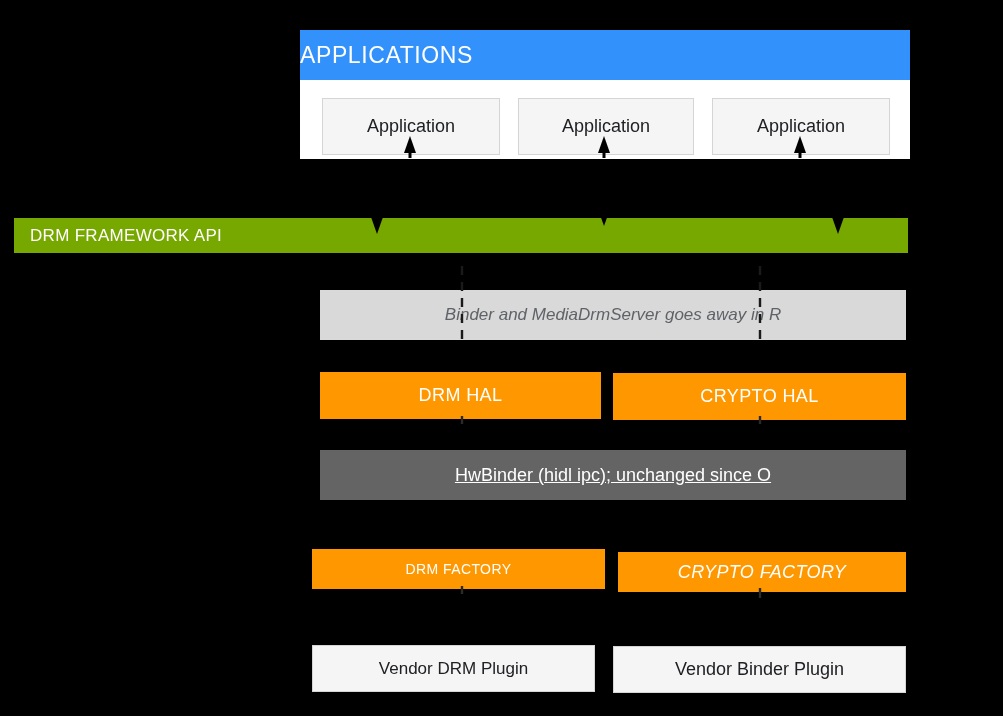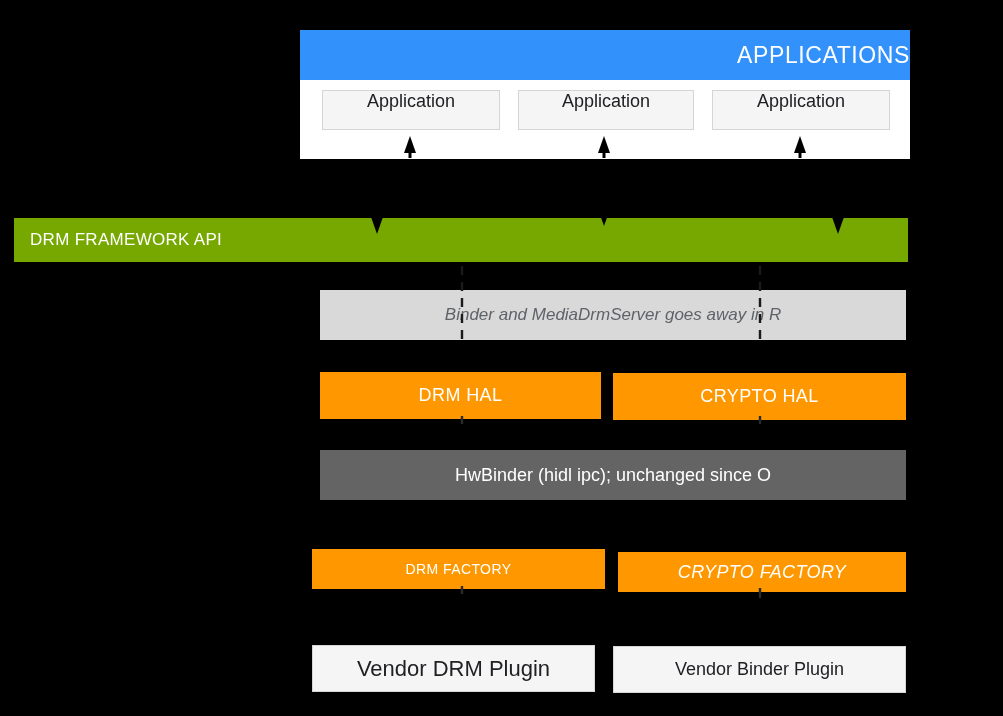--- a/index.html
+++ b/index.html
@@ -43,44 +43,44 @@
     left: 0;
     top: 0;
     width: 610px;
     height: 50px;
     background: #3391fb;
     color: #ffffff;
     font-size: 23px;
     letter-spacing: 0.6px;
     display: flex;
     align-items: center;
-    justify-content: flex-end;
+    justify-content: flex-start;
   }
   .app-box {
     position: absolute;
-    top: 90px;
-    height: 40px;
+    top: 98px;
+    height: 57px;
     background: #f5f5f5;
     border: 1px solid #d5d5d5;
     color: #202124;
     font-size: 18px;
     display: flex;
-    align-items: flex-start;
+    align-items: center;
     justify-content: center;
   }
   #app-0 { left: 322px; width: 178px; }
   #app-1 { left: 518px; width: 176px; }
   #app-2 { left: 712px; width: 178px; }
 
   
   #framework-band {
     left: 14px;
     top: 218px;
     width: 894px;
-    height: 44px;
+    height: 35px;
     background: #76a800;
     justify-content: flex-start;
   }
   #framework-label {
     color: #ffffff;
     font-size: 17px;
     padding-left: 16px;
     letter-spacing: 0.3px;
   }
 
@@ -120,20 +120,21 @@
 
   
   #hwbinder-bar {
     left: 320px;
     top: 450px;
     width: 586px;
     height: 50px;
     background: #646464;
     color: #ffffff;
     font-size: 18px;
+    text-decoration: underline;
   }
 
   
   #drm-factory {
     left: 312px;
     top: 549px;
     width: 293px;
     height: 40px;
     background: #ff9800;
     color: #ffffff;
@@ -154,21 +155,21 @@
 
   
   #drm-plugin {
     left: 312px;
     top: 645px;
     width: 283px;
     height: 47px;
     background: #f5f5f5;
     border: 1px solid #d5d5d5;
     color: #202124;
-    font-size: 22px;
+    font-size: 17px;
   }
   #crypto-plugin {
     left: 613px;
     top: 646px;
     width: 293px;
     height: 47px;
     background: #f5f5f5;
     border: 1px solid #d5d5d5;
     color: #202124;
     font-size: 18px;

